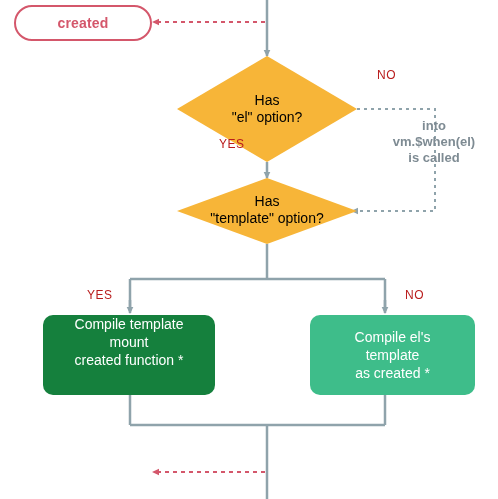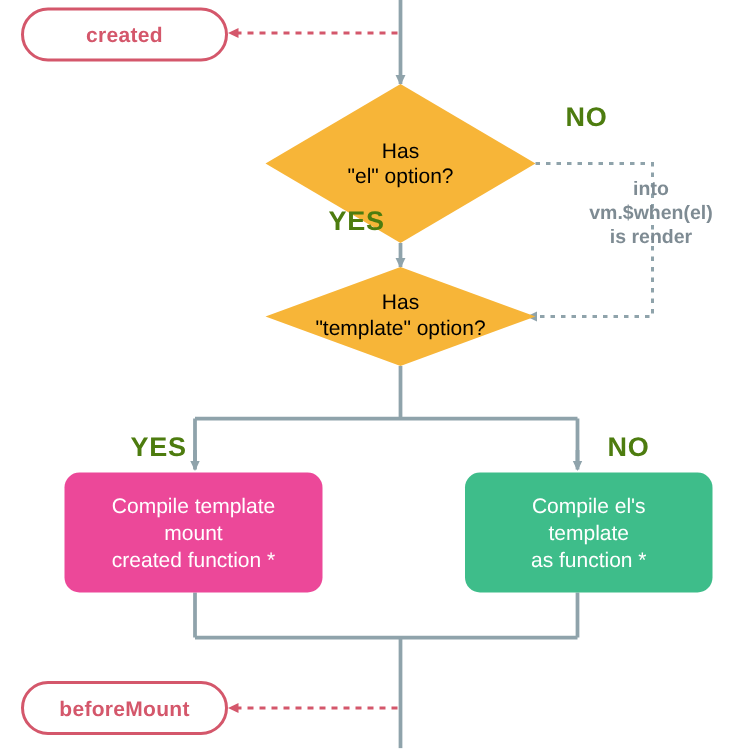--- a/index.html
+++ b/index.html
@@ -63,23 +63,23 @@
   .process-text {
     color: #ffffff;
     font-size: 14px;
     line-height: 18px;
     font-weight: 400;
   }
 
   
   .branch-label {
     position: absolute;
-    color: #4d7c0f;
-    font-size: 18px;
-    font-weight: bold;
+    color: #b91c1c;
+    font-size: 12px;
+    font-weight: normal;
     letter-spacing: 0.5px;
   }
 
   
   .note-text {
     position: absolute;
     color: #7e8b93;
     font-size: 13px;
     line-height: 16px;
     font-weight: bold;
@@ -134,53 +134,50 @@
       <div>Has</div>
       <div>"el" option?</div>
     </div>
   </div>
 
   <div class="branch-label" style="left:377px; top:68px;">NO</div>
 
   <div class="note-text" style="left:370px; top:118px; width:128px;">
     <div>into</div>
     <div>vm.$when(el)</div>
-    <div>is render</div>
+    <div>is called</div>
   </div>
 
   <div class="branch-label" style="left:219px; top:137px;">YES</div>
 
   <div class="node-label" style="left:177px; top:185px; width:180px; height:50px;">
     <div class="diamond-text">
       <div>Has</div>
       <div>"template" option?</div>
     </div>
   </div>
 
   <div class="branch-label" style="left:87px; top:288px;">YES</div>
 
   <div class="branch-label" style="left:405px; top:288px;">NO</div>
 
   <div style="position:absolute; left:43px; top:315px; width:172px; height:80px;
-              background:#ec4899; border-radius:10px; display:flex;
-              align-items:center; justify-content:center; text-align:center;">
+              background:#15803d; border-radius:10px; display:flex;
+              justify-content:center; text-align:center;">
     <div class="process-text">
       <div>Compile template</div>
       <div>mount</div>
       <div>created function *</div>
     </div>
   </div>
 
   <div style="position:absolute; left:310px; top:315px; width:165px; height:80px;
               background:#3ebd8a; border-radius:10px; display:flex;
               align-items:center; justify-content:center; text-align:center;">
     <div class="process-text">
       <div>Compile el's</div>
       <div>template</div>
-      <div>as function *</div>
+      <div>as created *</div>
     </div>
   </div>
 
-  <div class="hook-pill" style="left:14px; top:454px; width:138px; height:36px;">
-    <span class="hook-text">beforeMount</span>
-  </div>
 
 </div>
 
 </body></html>

